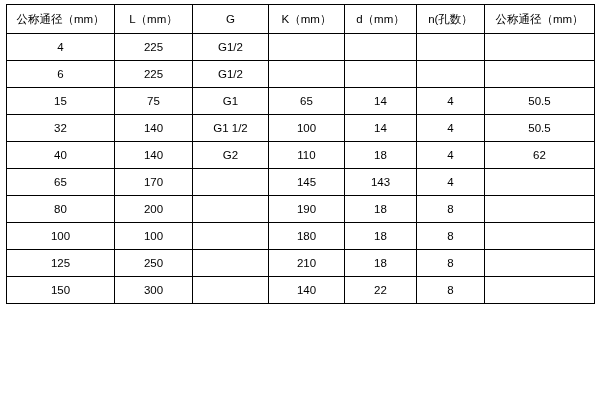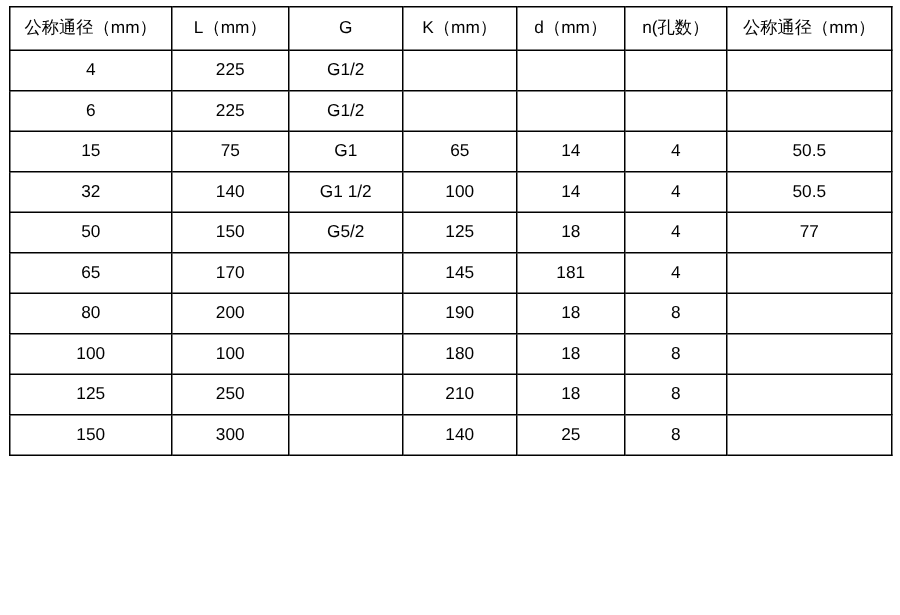--- a/index.html
+++ b/index.html
@@ -111,34 +111,34 @@
       <tr>
         <td>32</td>
         <td>140</td>
         <td>G1 1/2</td>
         <td>100</td>
         <td>14</td>
         <td>4</td>
         <td>50.5</td>
       </tr>
       <tr>
-        <td>50</td>
-        <td>150</td>
-        <td>G5/2</td>
-        <td>125</td>
+        <td>40</td>
+        <td>140</td>
+        <td>G2</td>
+        <td>110</td>
         <td>18</td>
         <td>4</td>
-        <td>77</td>
+        <td>62</td>
       </tr>
       <tr>
         <td>65</td>
         <td>170</td>
         <td class="blank"></td>
         <td>145</td>
-        <td>181</td>
+        <td>143</td>
         <td>4</td>
         <td class="blank"></td>
       </tr>
       <tr>
         <td>80</td>
         <td>200</td>
         <td class="blank"></td>
         <td>190</td>
         <td>18</td>
         <td>8</td>
@@ -160,20 +160,20 @@
         <td>210</td>
         <td>18</td>
         <td>8</td>
         <td class="blank"></td>
       </tr>
       <tr>
         <td>150</td>
         <td>300</td>
         <td class="blank"></td>
         <td>140</td>
-        <td>25</td>
+        <td>22</td>
         <td>8</td>
         <td class="blank"></td>
       </tr>
 
     </tbody>
   </table>
 </div>
 
 </body></html>

